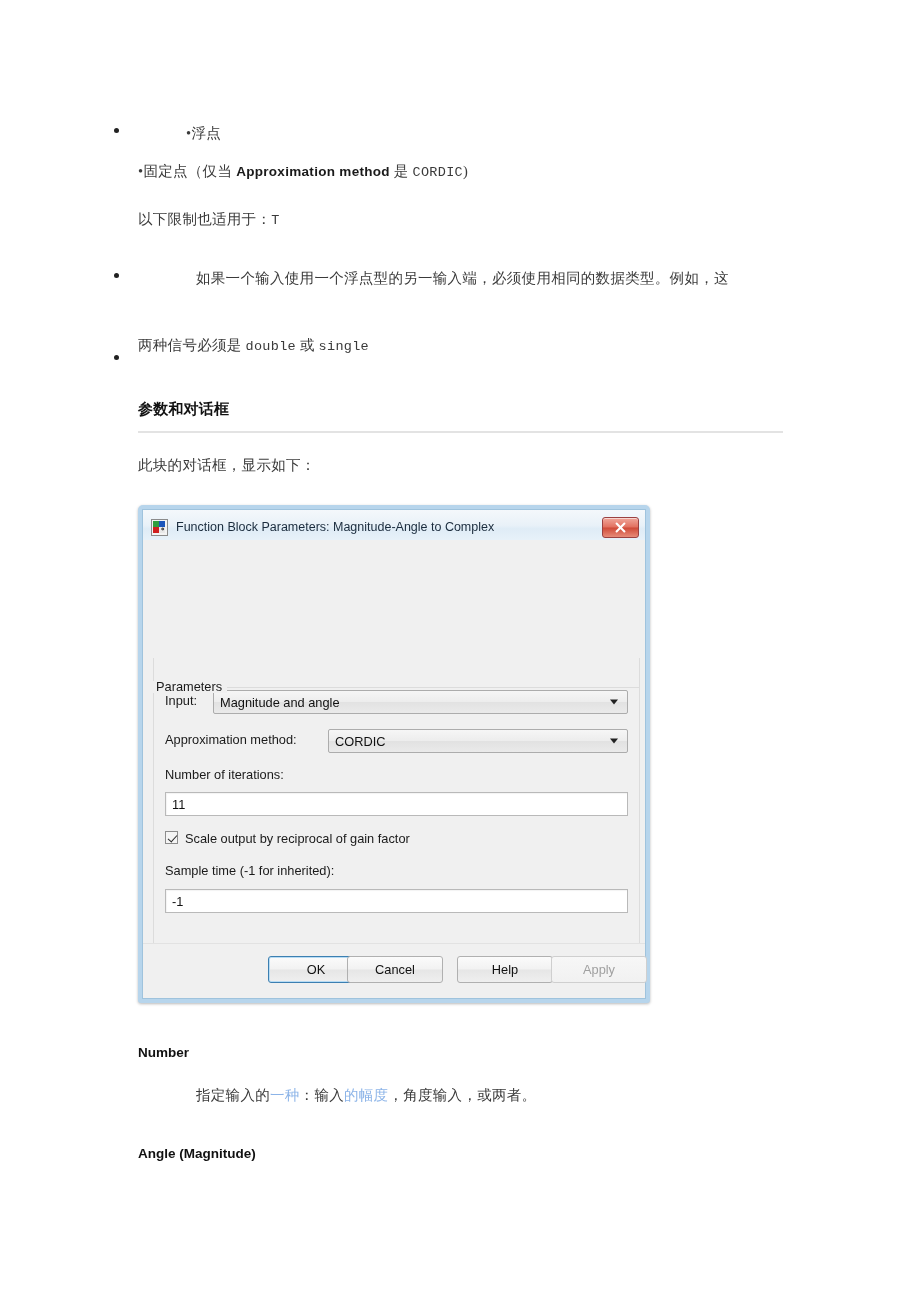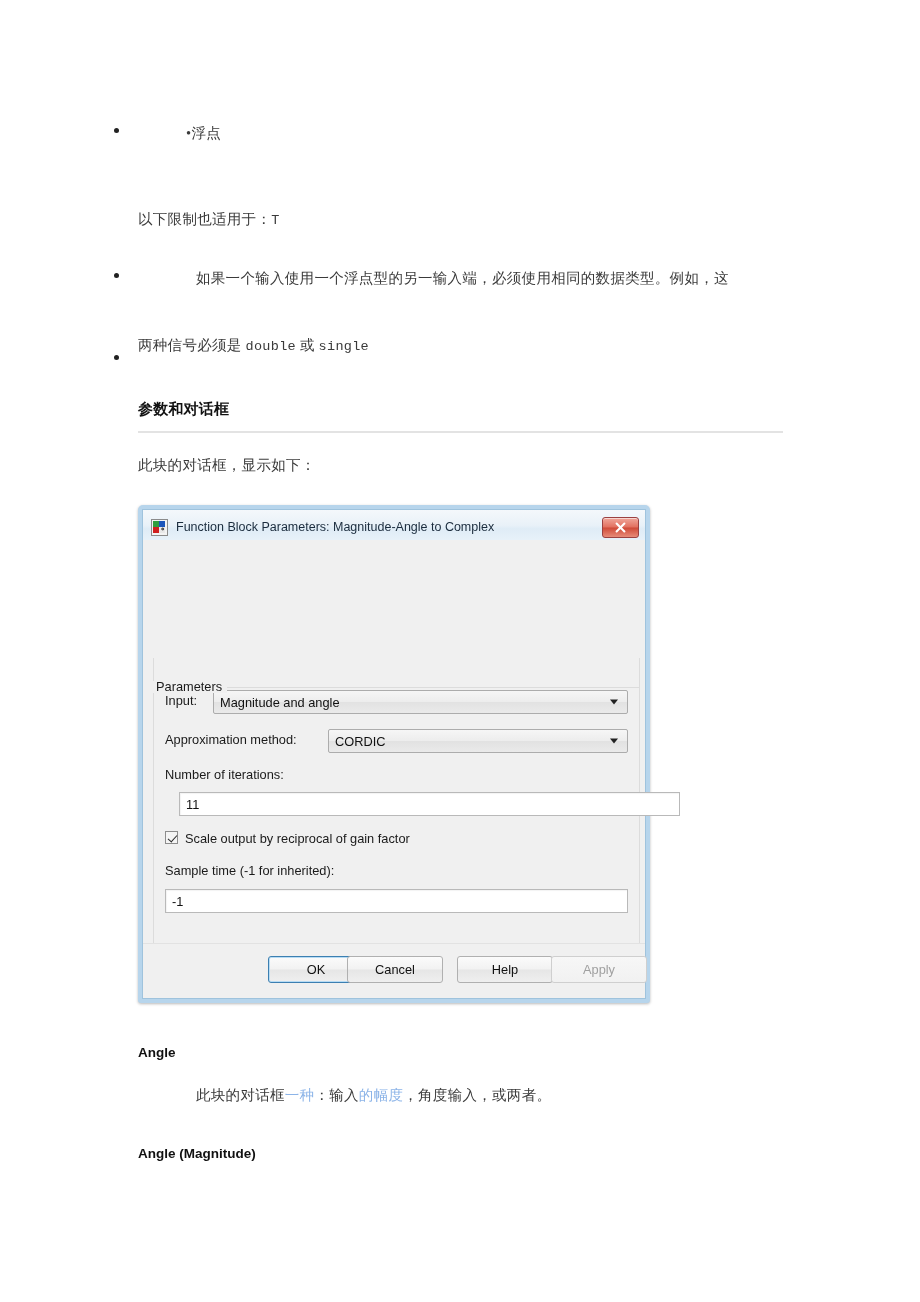--- a/index.html
+++ b/index.html
@@ -334,20 +334,23 @@
 </head>
 <body>
 
 <div class="page">
 
   <div class="bullet-dot" style="left:114px; top:128px;"></div>
   <div class="doc-block cn" style="left:186px; top:118px;">
     <span>•</span><span>浮点</span>
   </div>
 
+  <div class="doc-block cn" style="left:138px; top:156px;">
+    <span>•</span><span>固定点（仅当 </span><span class="bold-en">Approximation method</span><span> 是 </span><span class="mono">CORDIC</span><span>)</span>
+  </div>
 
   <div class="doc-block cn" style="left:138px; top:204px;">
     <span>以下限制也适用于：</span><span class="mono">T</span>
   </div>
 
   <div class="bullet-dot" style="left:114px; top:273px;"></div>
   <div class="doc-block cn" style="left:196px; top:263px; width:600px;">
     <span>如果一个输入使用一个浮点型的另一输入端，必须使用相同的数据类型。例如，这</span>
   </div>
   <div class="doc-block cn" style="left:138px; top:300px;margin-top:30px;">
@@ -403,21 +406,21 @@
           <span class="field-label">Approximation method:</span>
         </div>
         <div class="combo" style="position:absolute; left:185px; top:189px; width:300px;">
           <span>CORDIC</span>
           <span class="arrow"></span>
         </div>
 
         <div class="row" style="left:22px; top:227px;">
           <span class="field-label">Number of iterations:</span>
         </div>
-        <div class="textbox" style="left:36px; top:252px; width:501px;">
+        <div class="textbox" style="left:22px; top:252px; width:463px;">
           <span>11</span>
         </div>
 
         <div class="checkbox-row" style="left:22px; top:291px;">
           <span class="cb-box"></span>
           <span class="cb-label">Scale output by reciprocal of gain factor</span>
         </div>
 
         <div class="row" style="left:22px; top:323px;">
           <span class="field-label">Sample time (-1 for inherited):</span>
@@ -430,21 +433,21 @@
           <div class="btn focused" style="left:125px;">OK</div>
           <div class="btn" style="left:204px;">Cancel</div>
           <div class="btn" style="left:314px;">Help</div>
           <div class="btn disabled" style="left:408px;">Apply</div>
         </div>
 
       </div>
     </div>
   </div>
 
-  <div class="doc-block h3" style="left:138px; top:1045px;">Angle</div>
+  <div class="doc-block h3" style="left:138px; top:1045px;">Number</div>
 
   <div class="doc-block cn" style="left:196px; top:1080px;">
-    <span>此块的对话框</span><span class="blue">一种</span><span>：输入</span><span class="blue">的幅度</span><span>，角度输入，或两者。</span>
+    <span>指定输入的</span><span class="blue">一种</span><span>：输入</span><span class="blue">的幅度</span><span>，角度输入，或两者。</span>
   </div>
 
   <div class="doc-block h3" style="left:138px; top:1146px;">Angle (Magnitude)</div>
 
 </div>
 
 </body></html>

